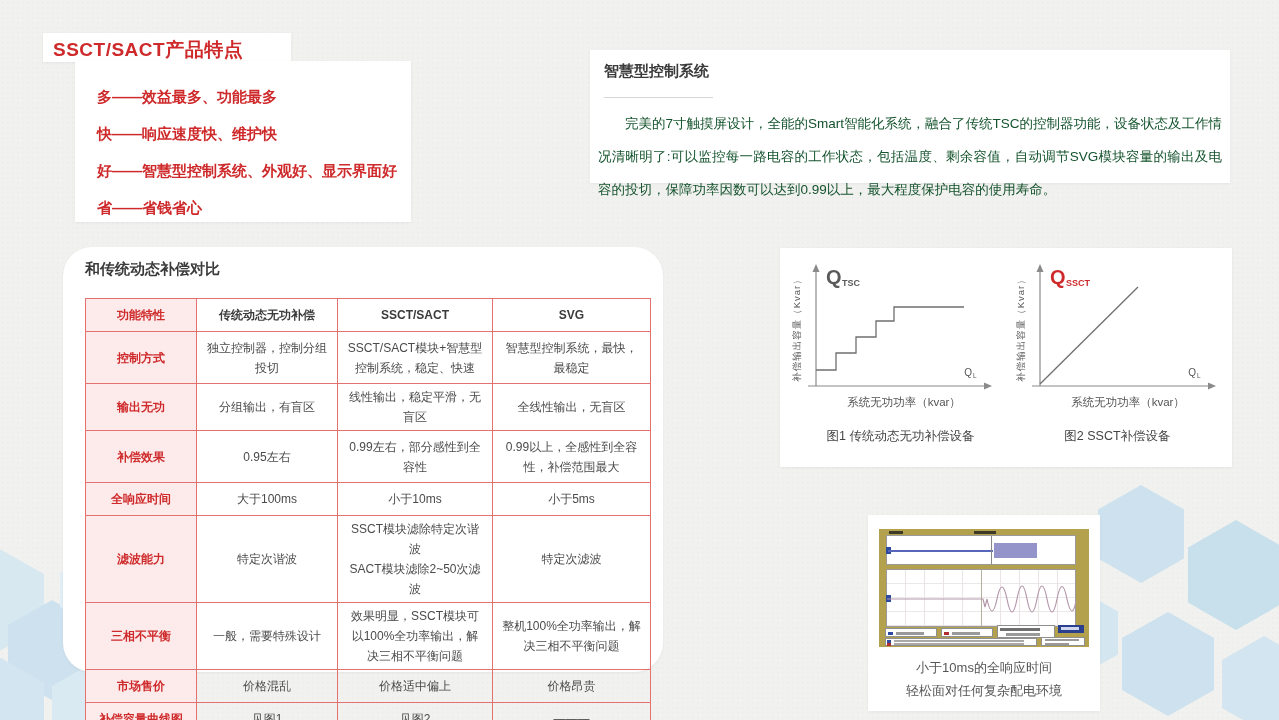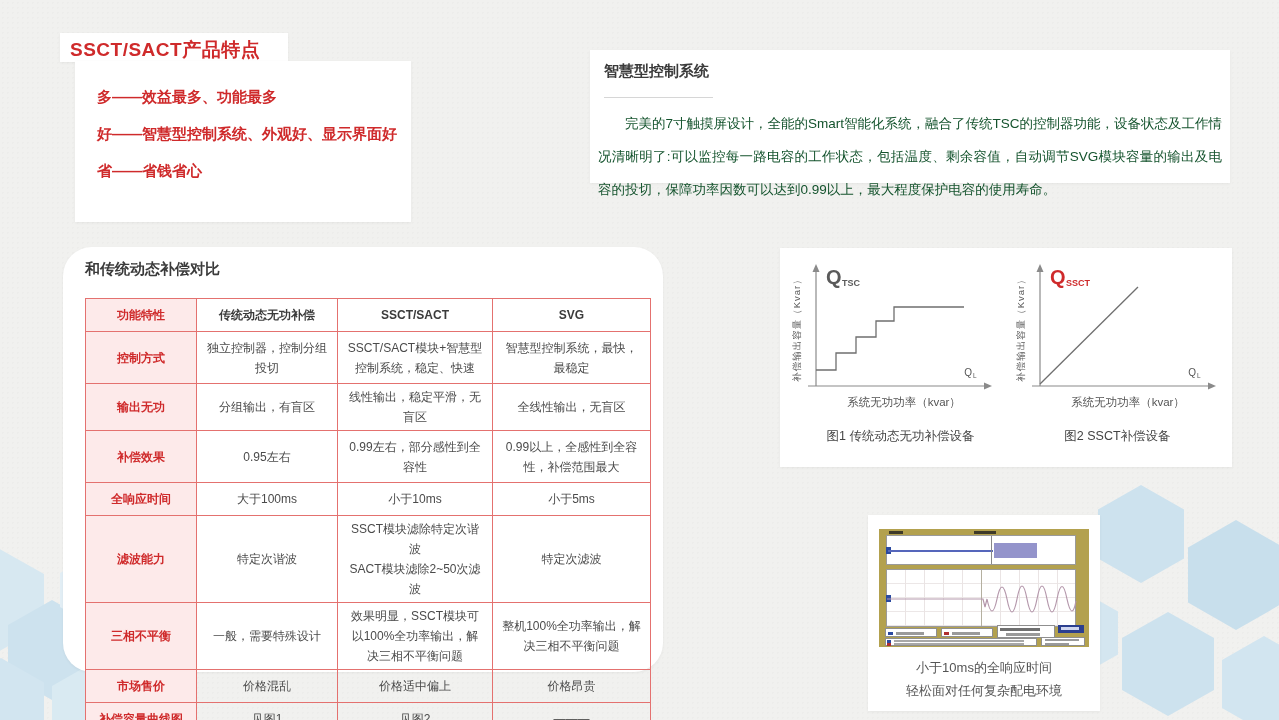--- a/index.html
+++ b/index.html
@@ -7,21 +7,21 @@
   body { font-family:"Liberation Sans","DejaVu Sans",sans-serif; overflow:hidden; }
   #slide { position:relative; width:1279px; height:720px; background:#f1f1ef;
     background-image:radial-gradient(rgba(0,0,0,0.015) 1px, transparent 1px);
     background-size:5px 5px; overflow:hidden; }
 
   .hex { position:absolute; clip-path:polygon(50% 0,100% 25%,100% 75%,50% 100%,0 75%,0 25%); z-index:0; }
 
   .card { position:absolute; background:#ffffff; box-shadow:0 1px 3px rgba(0,0,0,0.05); z-index:1; }
 
   
-  #features-title-box { left:60px; top:33px; width:228px; height:29px; padding:4px 10px; }
+  #features-title-box { left:43px; top:33px; width:248px; height:29px; padding:4px 10px; }
   #features-title { color:#cf2a2b; font-weight:bold; font-size:19px; letter-spacing:0.5px; }
   #features-box { left:75px; top:61px; width:336px; height:161px; padding:21px 0 0 22px; }
   .feature-item { color:#cf2a2b; font-weight:bold; font-size:15px; height:37px; line-height:30px; }
 
   
   #smart-card { left:590px; top:50px; width:640px; height:133px; padding:12px 14px 0 14px; }
   #smart-title { display:inline-block; font-size:15px; font-weight:bold; color:#3b3b3b;
     border-bottom:1px solid #d6d6d6; padding:0 4px 16px 0; }
   #smart-body { margin-top:9px; margin-left:-6px; margin-right:-6px; font-size:13.5px; color:#14532d;
     line-height:33px; text-align:justify; text-indent:2em; }
@@ -88,20 +88,21 @@
   <div class="hex" style="left:1188px; top:520px; width:96px; height:110px; background:#c8dfec;"></div>
   <div class="hex" style="left:1042px; top:590px; width:76px; height:86px; background:#d4e6f0;"></div>
   <div class="hex" style="left:1122px; top:612px; width:92px; height:104px; background:#cde2ee;"></div>
   <div class="hex" style="left:1222px; top:636px; width:84px; height:96px; background:#d2e5f0;"></div>
 
   <div class="card" id="features-title-box">
     <div id="features-title">SSCT/SACT产品特点</div>
   </div>
   <div class="card" id="features-box">
     <div class="feature-item">多——效益最多、功能最多</div>
+    <div class="feature-item">快——响应速度快、维护快</div>
     <div class="feature-item">好——智慧型控制系统、外观好、显示界面好</div>
     <div class="feature-item">省——省钱省心</div>
   </div>
 
   <div class="card" id="smart-card">
     <div id="smart-title">智慧型控制系统</div>
     <div id="smart-body">完美的7寸触摸屏设计，全能的Smart智能化系统，融合了传统TSC的控制器功能，设备状态及工作情况清晰明了:可以监控每一路电容的工作状态，包括温度、剩余容值，自动调节SVG模块容量的输出及电容的投切，保障功率因数可以达到0.99以上，最大程度保护电容的使用寿命。</div>
   </div>
 
   <div class="card" id="comparison-card">

